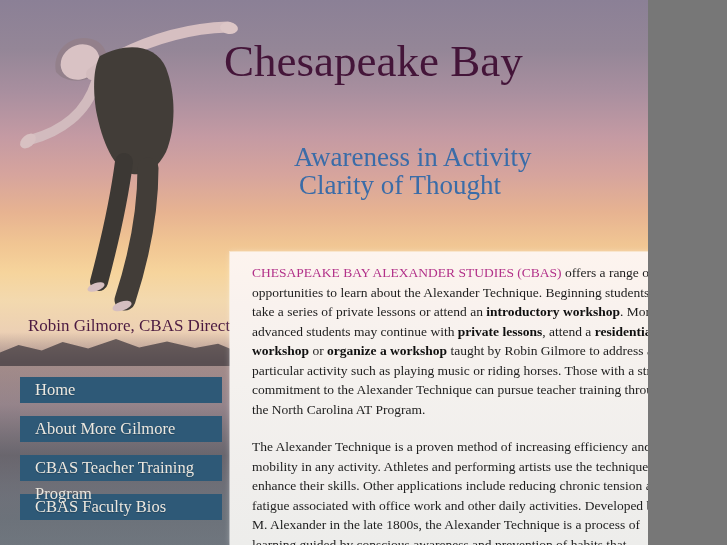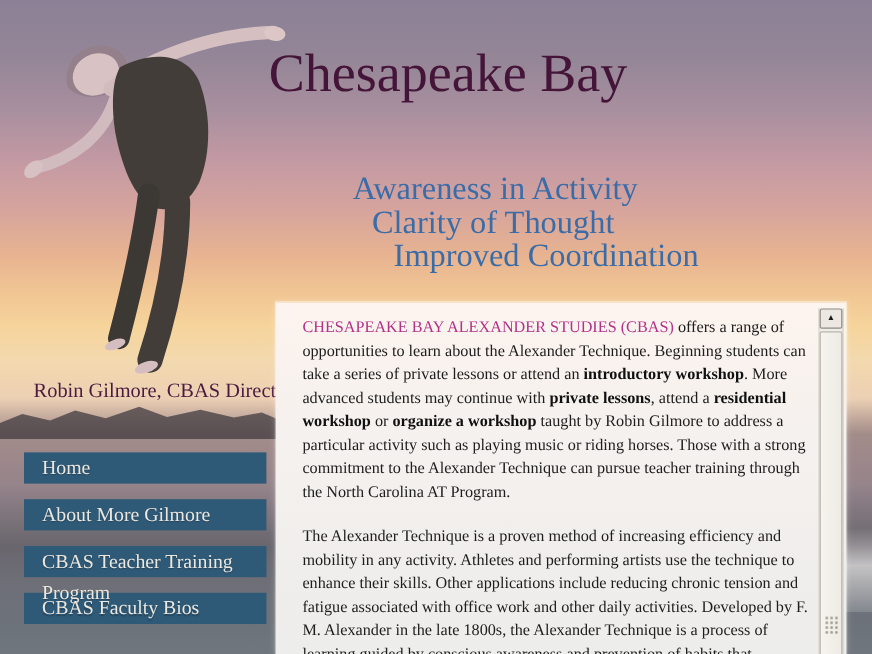--- a/index.html
+++ b/index.html
@@ -1,17 +1,17 @@
 <!DOCTYPE html>
 <html><head>
 <meta charset="utf-8">
 <style>
   html,body{margin:0;padding:0;background:#777;}
   #stage{
-    position:relative;width:727px;height:545px;overflow:hidden;
+    position:relative;width:648px;height:545px;overflow:hidden;
     font-family:"Liberation Serif", serif;
     background:linear-gradient(180deg,
       #8b8096 0%, #948697 9%, #a98f9f 17%, #c49aa3 25%,
       #d6a49d 32%, #e7b391 39%, #f1c693 45%, #f6d49c 50%,
       #f3d9ae 55%, #ecd0b4 61%, #dcb9b4 68%, #c5a8b0 75%,
       #a89aa4 82%, #8f8a94 89%, #70747c 95%, #646a72 100%);
   }
   
   .rocks{
     position:absolute;left:0;right:0;top:332px;height:213px;
@@ -34,21 +34,21 @@
   
   .figure{position:absolute;left:8px;top:10px;width:238px;height:312px;}
 
   
   .title-block{position:absolute;left:222px;top:40px;width:500px;color:#441539;}
   .title-line{display:block;font-size:45px;line-height:42px;letter-spacing:0px;}
   .tl1{margin-left:2px;}
   .tl2{margin-left:48px;}
   .taglines{position:absolute;left:294px;top:143px;color:#3a6ca8;font-size:27px;line-height:28px;}
   .tagline{display:block;}
-  .tg-1{margin-left:16px;}
+  .tg-1{margin-left:5px;}
   .tg-2{margin-left:34px;}
 
   
   .director{position:absolute;left:28px;top:316px;font-size:17px;color:#4b1a41;}
   .nav{position:absolute;left:20px;top:377px;width:202px;}
   .nav-item{
     height:26px;line-height:26px;margin-bottom:13px;background:#2e5977;
     color:#ece8e0;font-size:16.5px;padding-left:15px;cursor:pointer;
     text-shadow:0 1px 1px rgba(0,0,0,0.25);
   }
@@ -120,21 +120,20 @@
     <ellipse cx="88" cy="277" rx="9" ry="4" transform="rotate(-20 88 277)" fill="#d5bec0"></ellipse>
   </svg>
 
   <div class="title-block">
     <span class="title-line tl1">Chesapeake Bay</span>
   </div>
 
   <div class="taglines">
     <span class="tagline tg-0">Awareness in Activity</span>
     <span class="tagline tg-1">Clarity of Thought</span>
-    <span class="tagline tg-2">Improved Coordination</span>
   </div>
 
   <div class="director">Robin Gilmore, CBAS Director</div>
 
   <div class="nav">
     <div class="nav-item">Home</div>
     <div class="nav-item">About More Gilmore</div>
     <div class="nav-item">CBAS Teacher Training Program</div>
     <div class="nav-item">CBAS Faculty Bios</div>
   </div>

